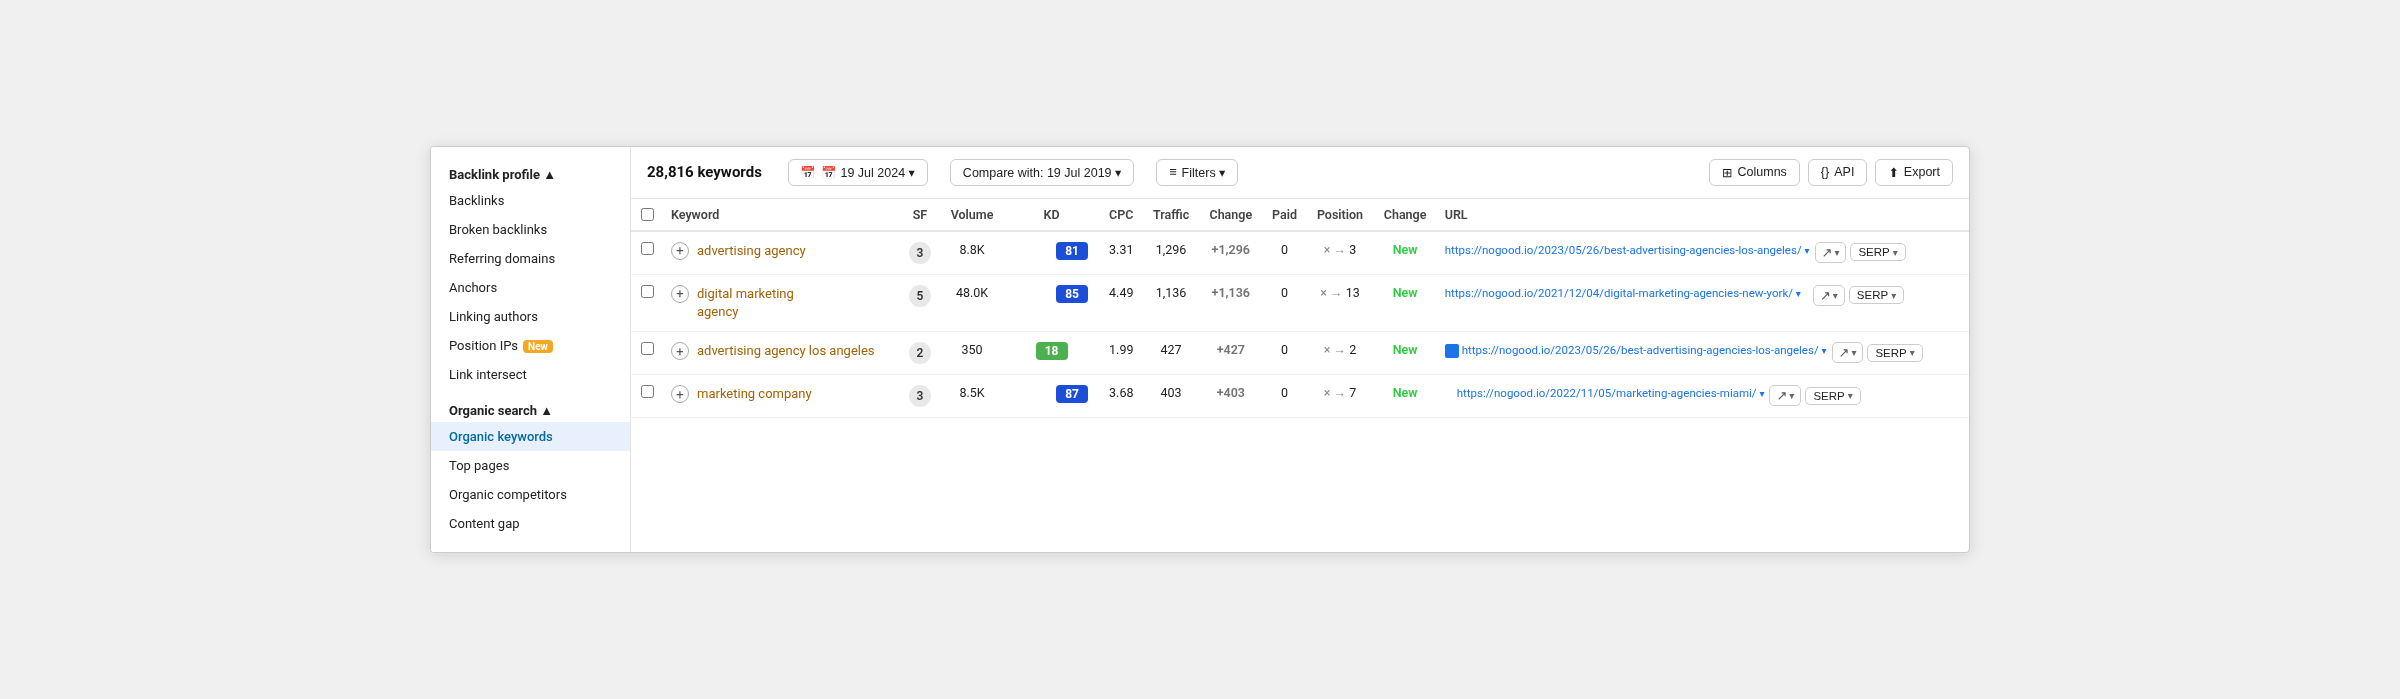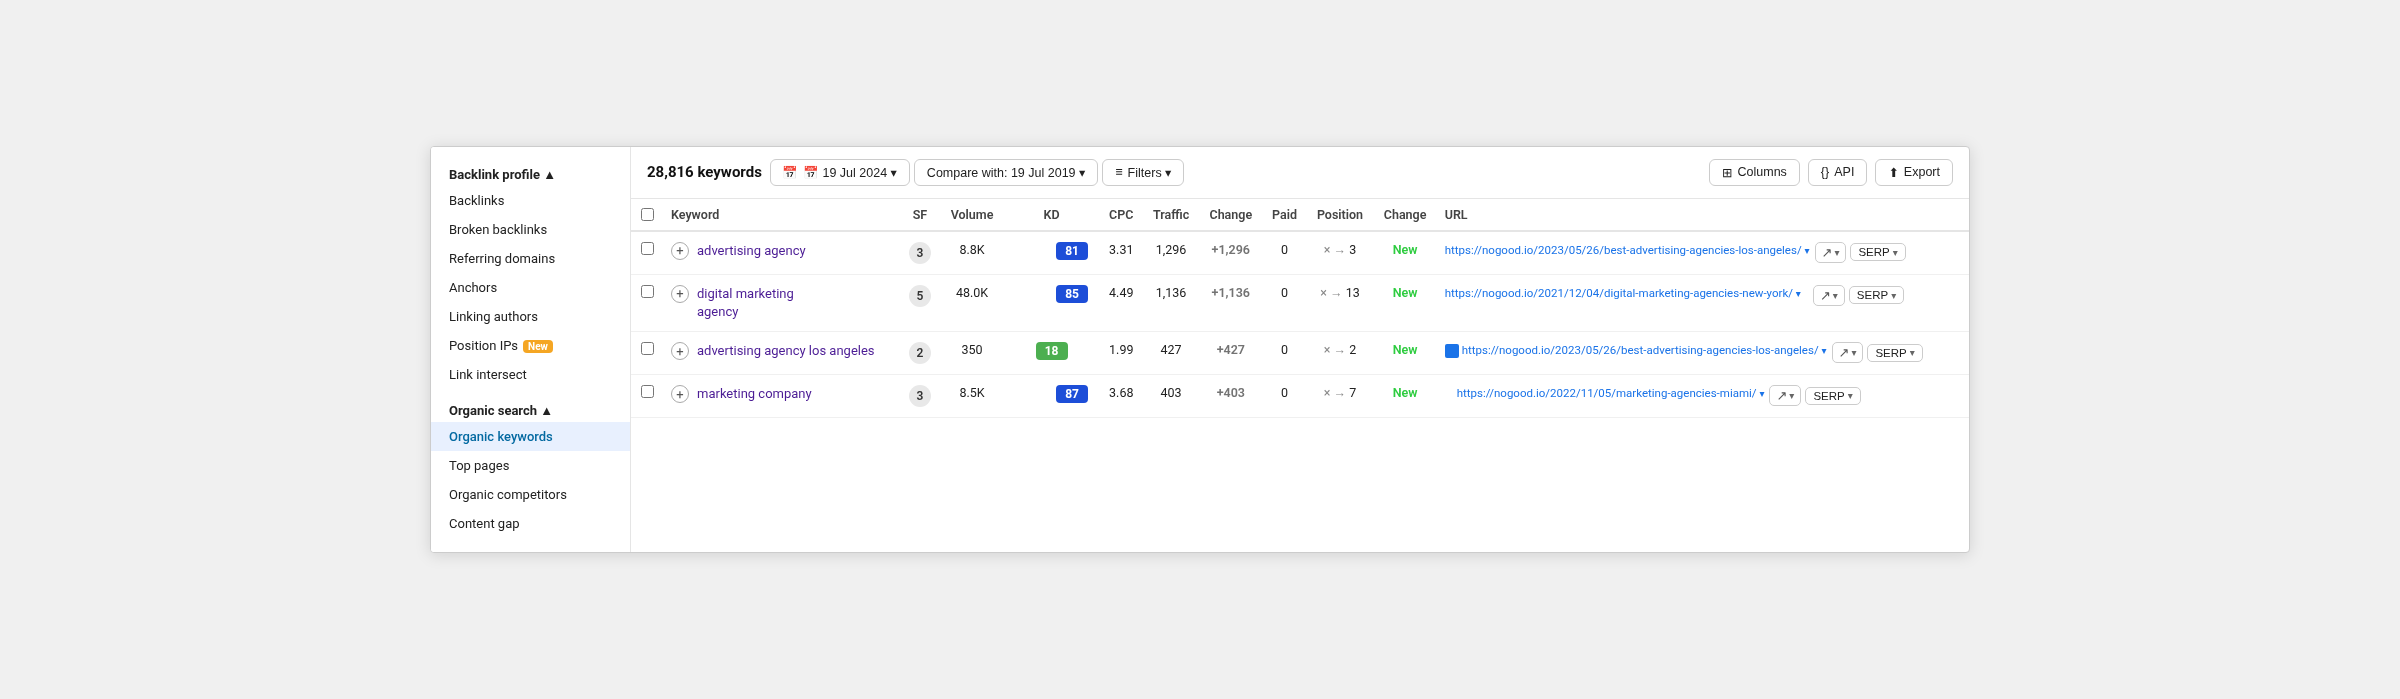--- a/index.html
+++ b/index.html
@@ -68,21 +68,21 @@
       flex: 1;
       display: flex;
       flex-direction: column;
       overflow: hidden;
     }
     .toolbar {
       display: flex;
       align-items: center;
       padding: 12px 16px;
       border-bottom: 1px solid #e5e5e5;
-      gap: 4px;
+      gap: 22px;
     }
     .toolbar-title {
       font-weight: 700;
       font-size: 15px;
       color: #111;
       margin-right: 4px;
       white-space: nowrap;
     }
     .btn {
       display: inline-flex;
@@ -133,21 +133,21 @@
       vertical-align: top;
       color: #222;
     }
     .td-center { text-align: center; }
     .td-keyword {
       color: #1a73e8;
       font-size: 13px;
       line-height: 1.4;
       min-width: 140px;
     }
-    .td-keyword a { color: #4c1d95; text-decoration: none; }
+    .td-keyword a { color: #a16207; text-decoration: none; }
     .kd-badge {
       display: inline-block;
       color: #fff;
       font-weight: 700;
       font-size: 12px;
       border-radius: 4px;
       padding: 2px 7px;
       min-width: 32px;
       text-align: center;
     }

